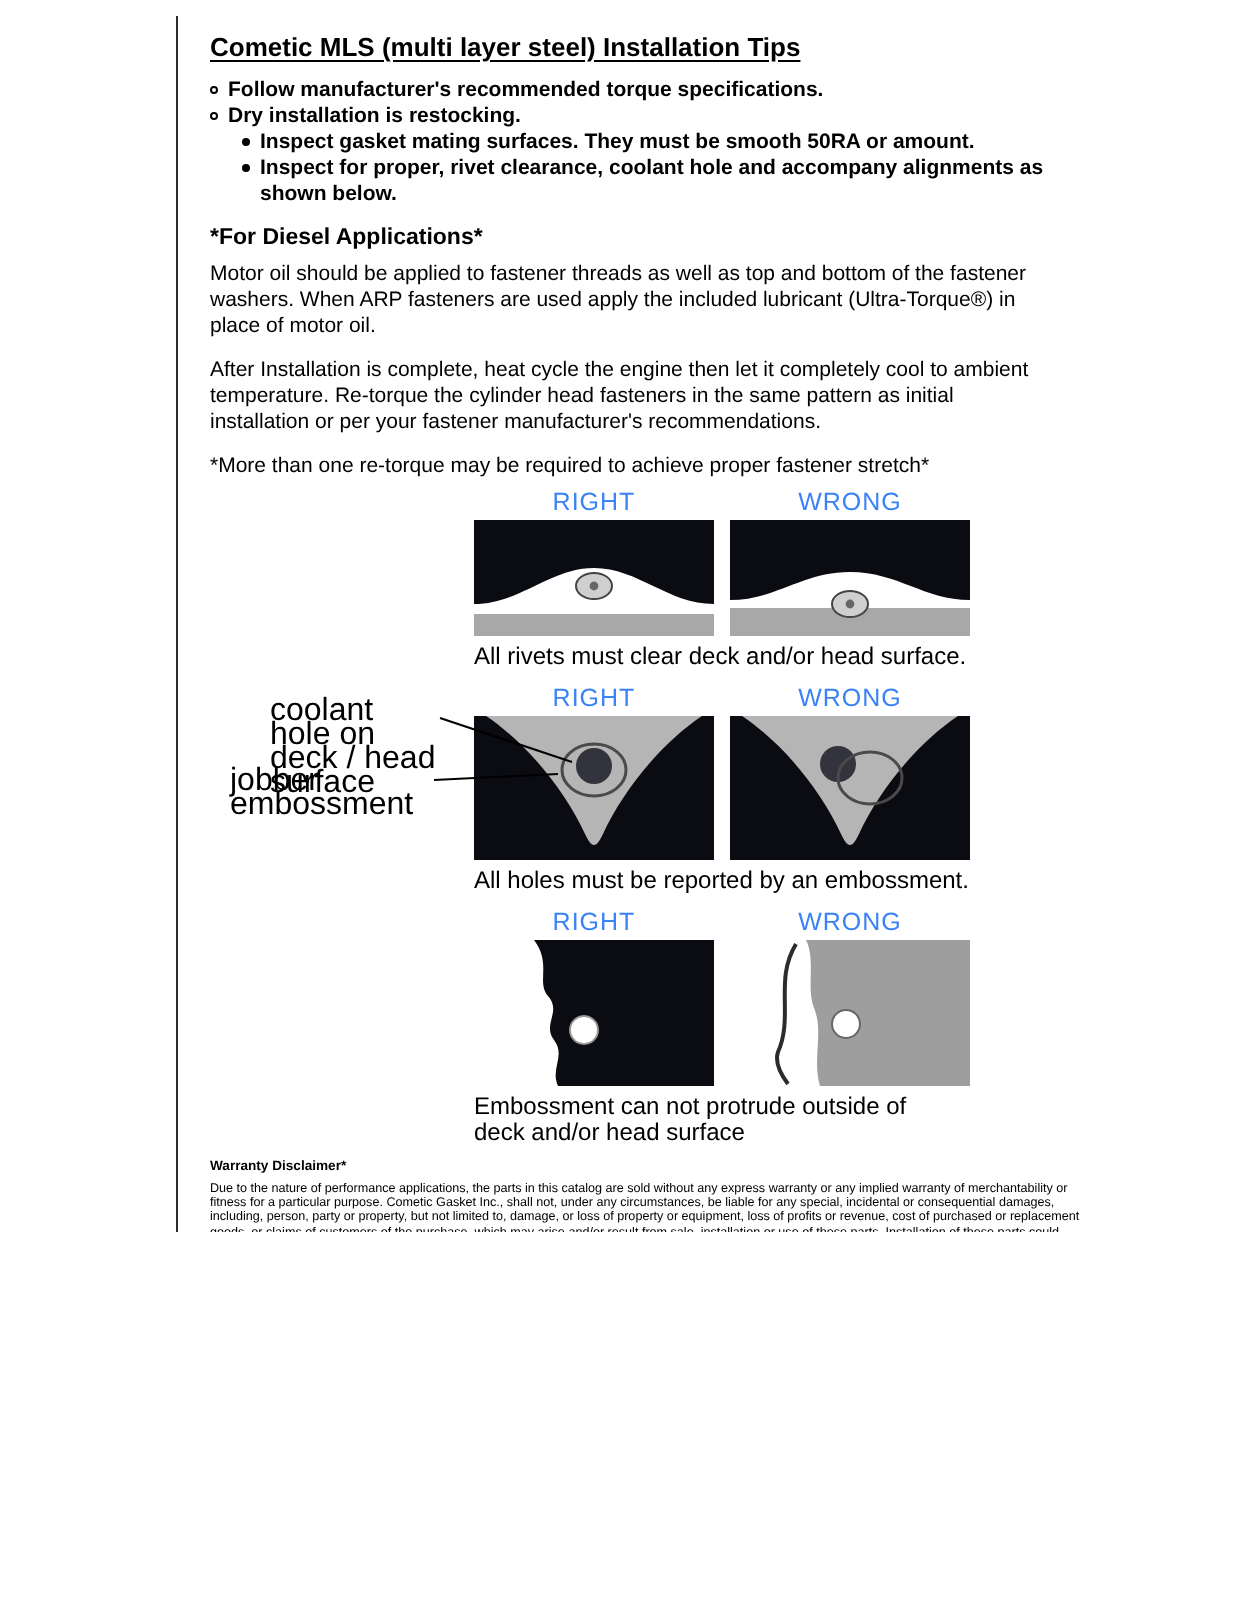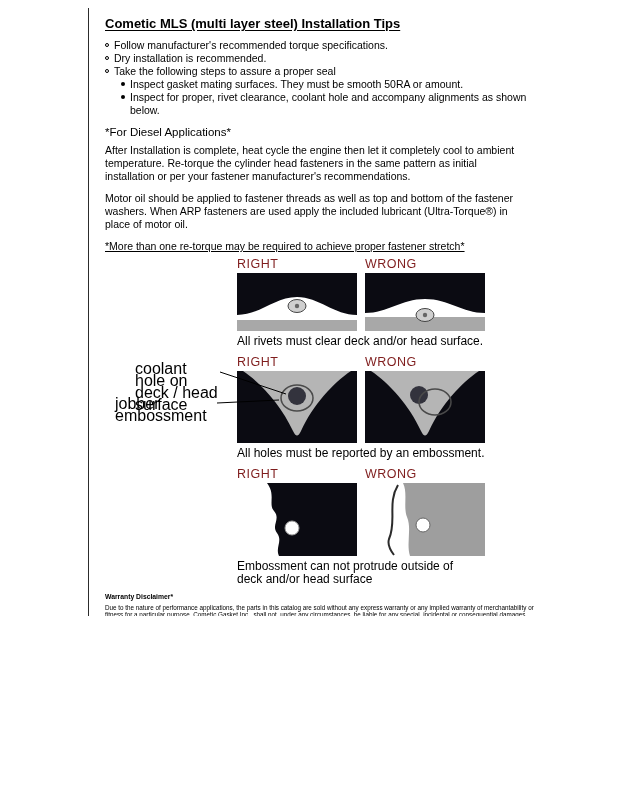--- a/index.html
+++ b/index.html
@@ -28,42 +28,42 @@
     width: 436px;
   }
   .title {
     font-size: 13px;
     font-weight: bold;
     text-decoration: underline;
     text-underline-offset: 2px;
     margin-bottom: 8px;
   }
   .bullets { font-size: 10.5px; line-height: 13px; }
-  .b-item { display: flex; align-items: flex-start; }
+  .b-item { display: flex; align-items: flex-start; font-weight: bold; }
   .b-item.sub { margin-left: 16px; }
   .marker-open {
     flex: none; width: 4px; height: 4px;
     border: 1px solid #000; border-radius: 50%;
     margin: 4px 5px 0 0;
   }
   .marker-filled {
     flex: none; width: 4px; height: 4px;
     background: #000; border-radius: 50%;
     margin: 4px 5px 0 0;
   }
-  .diesel-heading { font-size: 11.5px; font-weight: normal; margin: 9px 0 6px; }
+  .diesel-heading { font-size: 11.5px; font-weight: bold; margin: 9px 0 6px; }
   .para { font-size: 10.5px; line-height: 13px; margin-bottom: 9px; width: 424px; }
-  .para.last { margin-bottom: 4px; text-decoration: underline; }
+  .para.last { margin-bottom: 4px; }
 
   .diag-row { margin-left: 0; }
   .diag-inner { margin-left: 132px; width: 248px; }
   .diag-headers { display: flex; }
   .diag-headers span {
-    width: 120px; 
-    font-size: 12.5px; color: #7f1d1d; letter-spacing: 0.5px;
+    width: 120px; text-align: center;
+    font-size: 12.5px; color: #3b82f6; letter-spacing: 0.5px;
     line-height: 15px;
   }
   .diag-headers span + span { margin-left: 8px; }
   .diag-panels { display: flex; margin-top: 1px; }
   .diag-panels svg { display: block; }
   .diag-panels svg + svg { margin-left: 8px; }
   .diag-caption { font-size: 12px; line-height: 13px; margin: 4px 0 7px 132px; }
   .diag-caption.wrap { width: 232px; }
 
   .row2-wrap { position: relative; }
@@ -98,39 +98,35 @@
 
     <div class="title">Cometic MLS (multi layer steel) Installation Tips</div>
 
     <div class="bullets">
       <div class="b-item">
         <span class="marker-open"></span>
         <span>Follow manufacturer's recommended torque specifications.</span>
       </div>
       <div class="b-item">
         <span class="marker-open"></span>
-        <span>Dry installation is recommended.</span>
-      </div>
-      <div class="b-item">
-        <span class="marker-open"></span>
-        <span>Take the following steps to assure a proper seal</span>
+        <span>Dry installation is restocking.</span>
       </div>
       <div class="b-item sub">
         <span class="marker-filled"></span>
         <span>Inspect gasket mating surfaces.  They must be smooth 50RA or amount.</span>
       </div>
       <div class="b-item sub">
         <span class="marker-filled"></span>
         <span>Inspect for proper, rivet clearance, coolant hole and accompany alignments as shown below.</span>
       </div>
     </div>
 
     <div class="diesel-heading">*For Diesel Applications*</div>
+    <div class="para">Motor oil should be applied to fastener threads as well as top and bottom of the fastener washers. When ARP fasteners are used apply the included lubricant (Ultra-Torque®) in place of motor oil.</div>
     <div class="para">After Installation is complete, heat cycle the engine then let it completely cool to ambient temperature. Re-torque the cylinder head fasteners in the same pattern as initial installation or per your fastener manufacturer's recommendations.</div>
-    <div class="para">Motor oil should be applied to fastener threads as well as top and bottom of the fastener washers. When ARP fasteners are used apply the included lubricant (Ultra-Torque®) in place of motor oil.</div>
     <div class="para last">*More than one re-torque may be required to achieve proper fastener stretch*</div>
 
     <div class="diag-row">
       <div class="diag-inner">
         <div class="diag-headers">
           <span>RIGHT</span>
           <span>WRONG</span>
         </div>
         <div class="diag-panels">
           <svg width="120" height="58" viewBox="0 0 120 58">

